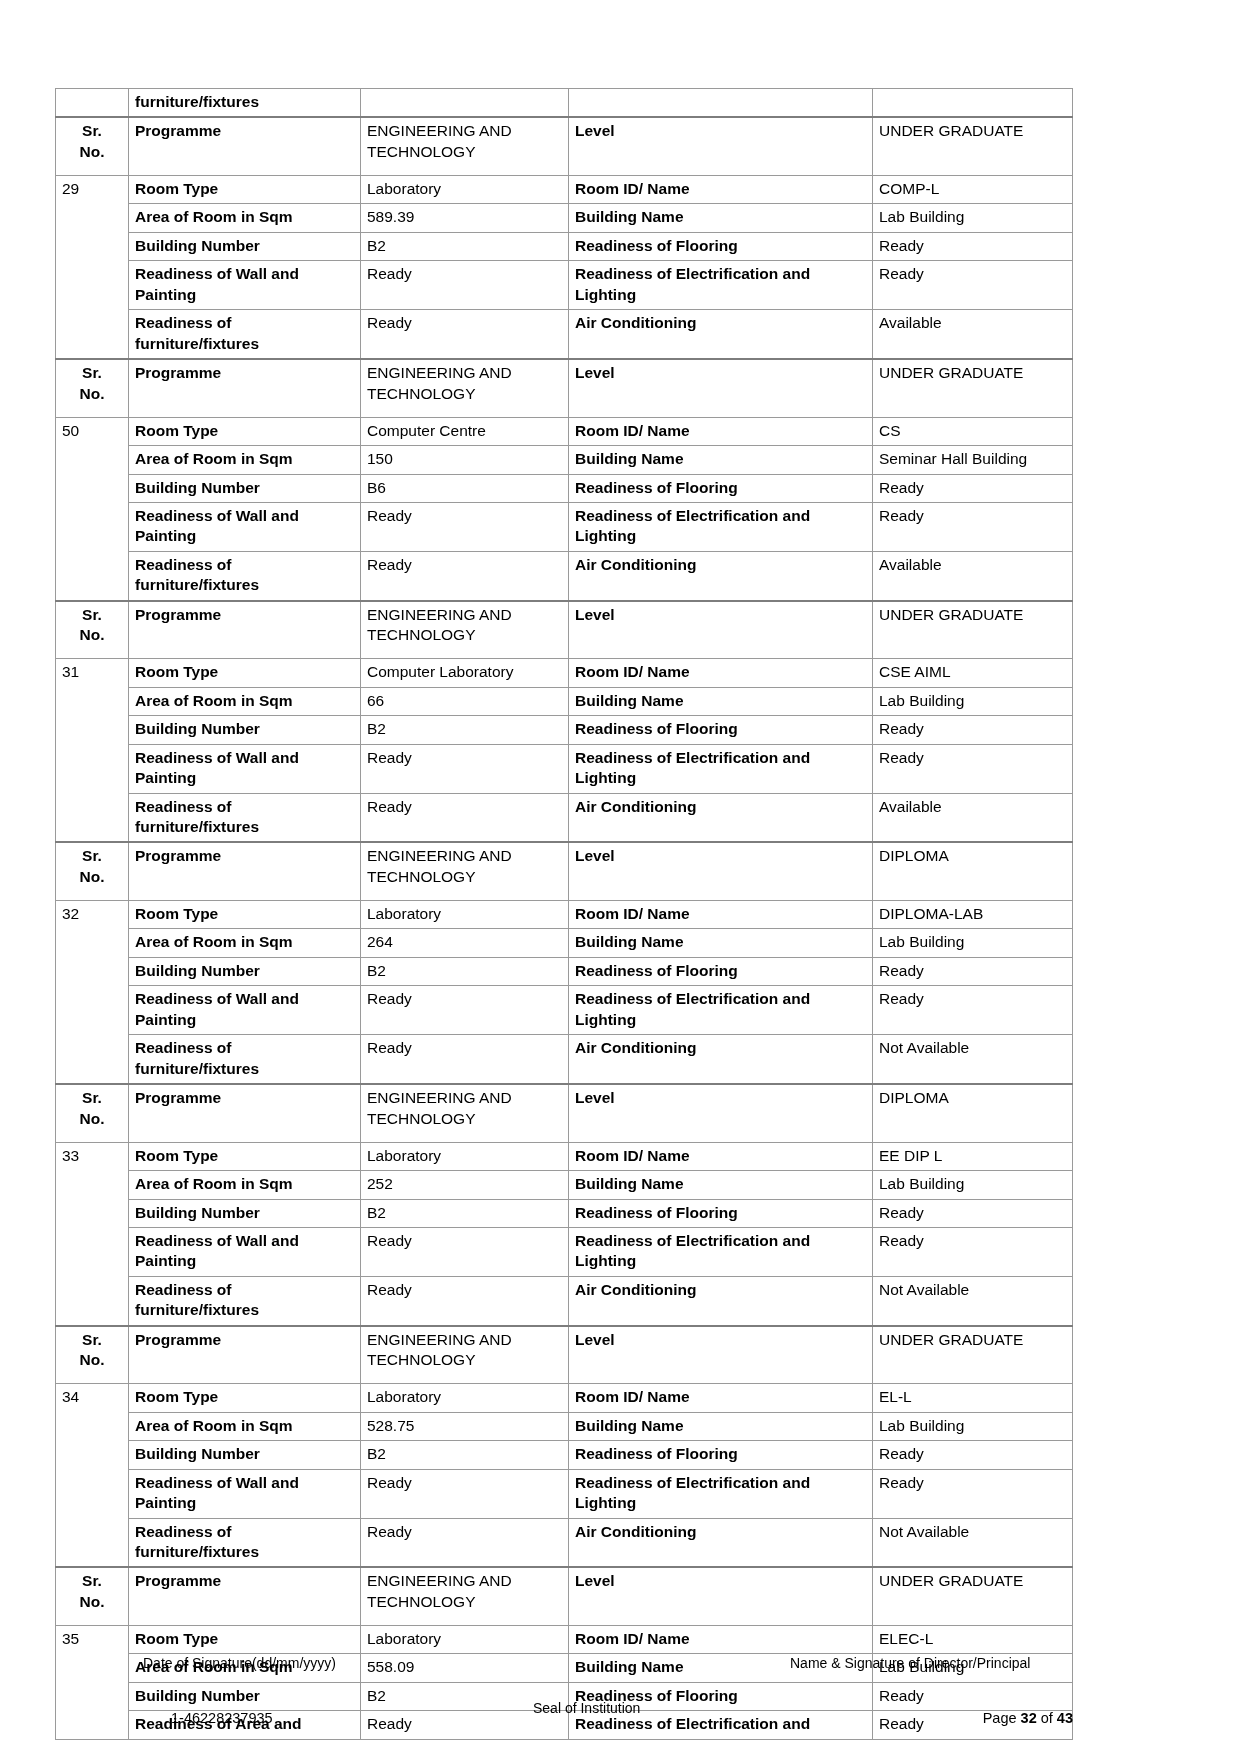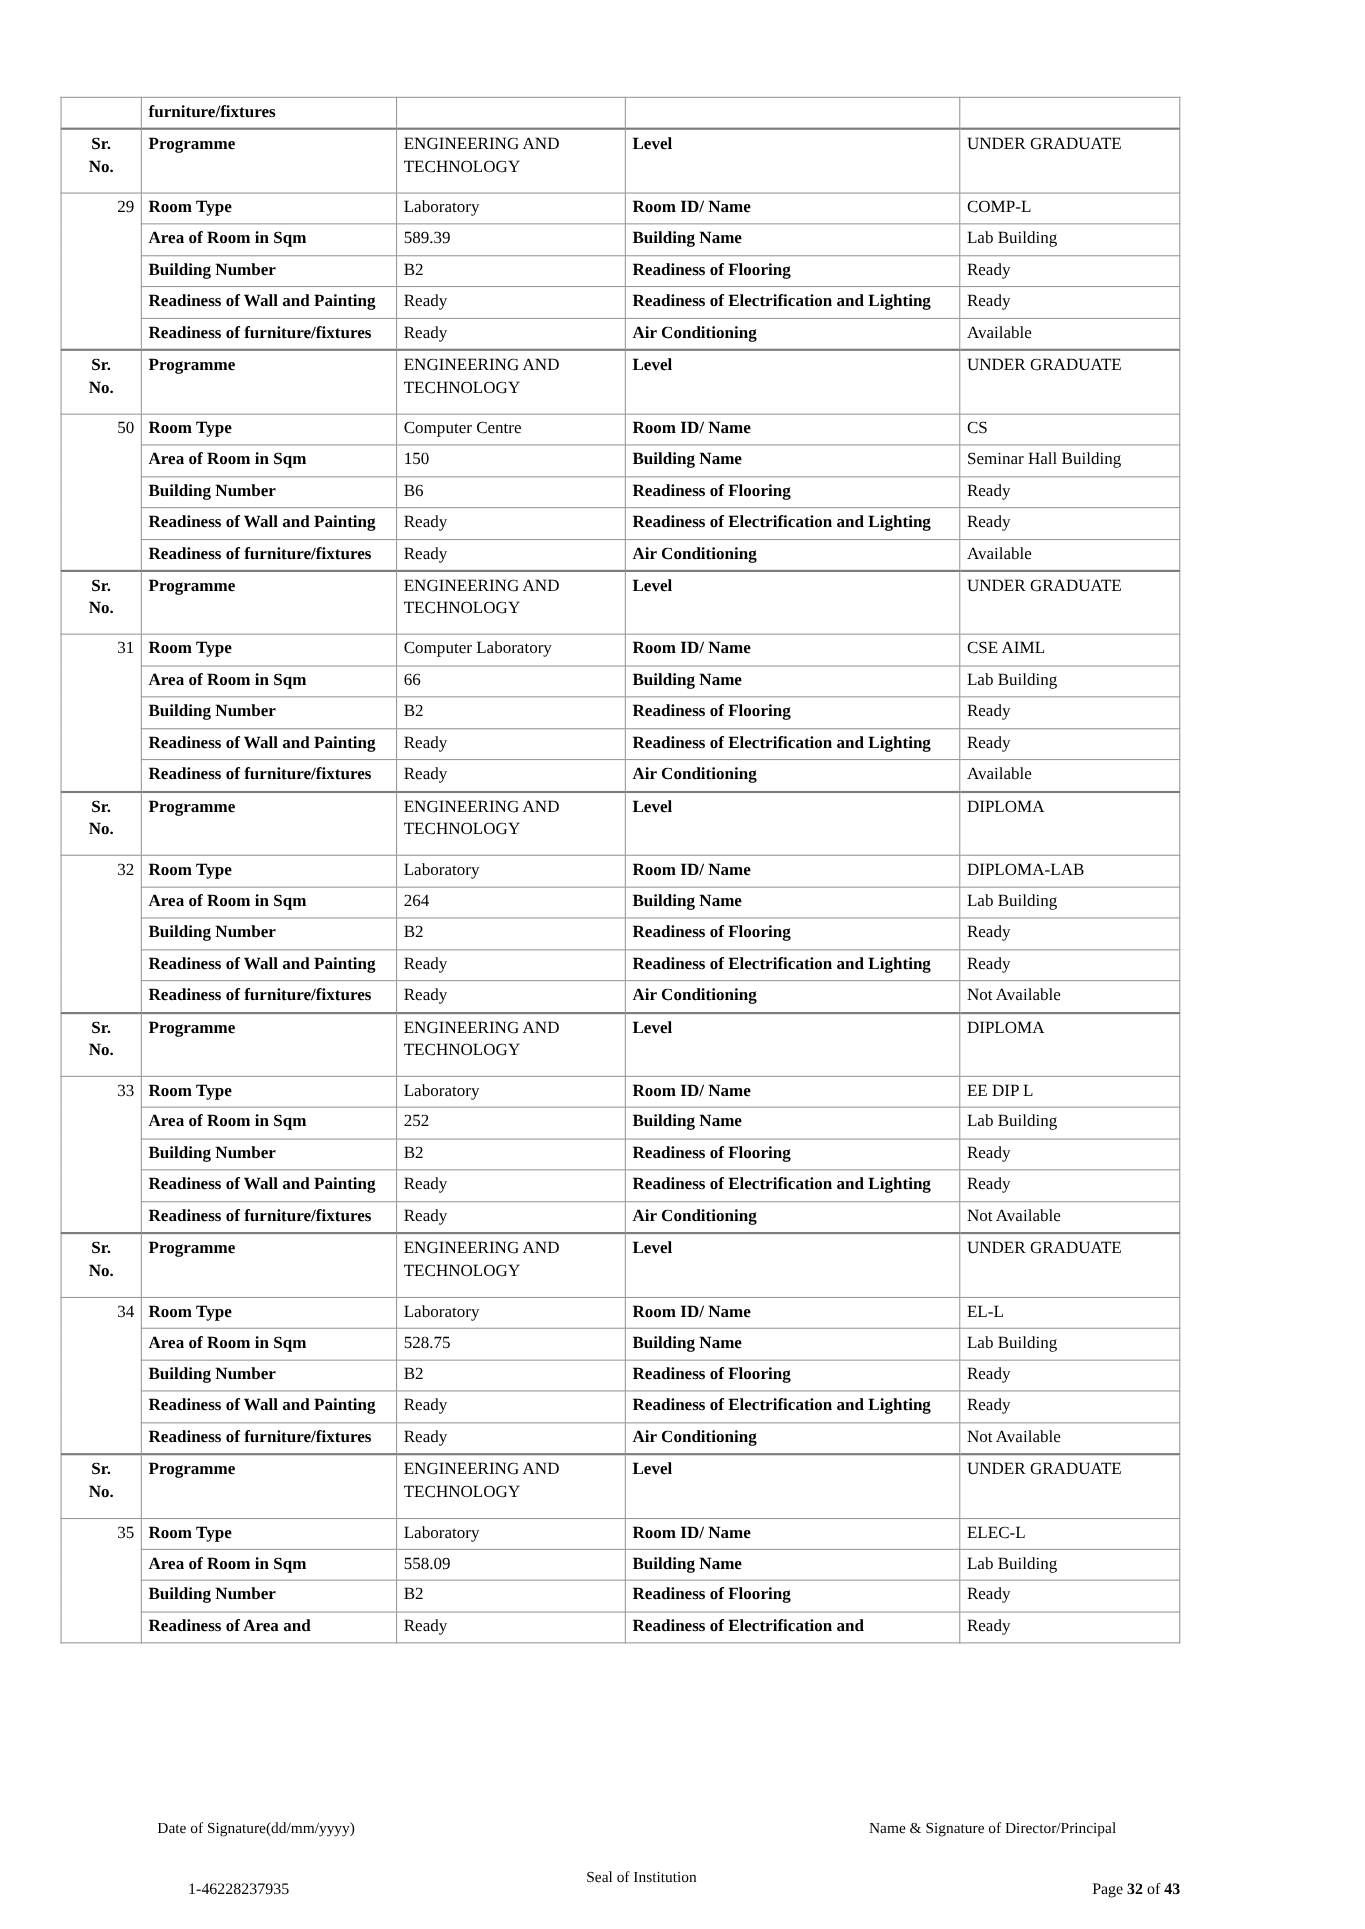--- a/index.html
+++ b/index.html
@@ -14,21 +14,20 @@
     font-family: "Liberation Sans", sans-serif;
     color: #000000;
     position: relative;
     overflow: hidden;
   }
   .page {
     position: absolute;
     left: 0; top: 0;
     width: 1241px;
     height: 1754px;
-    font-family: Liberation Serif, serif;
   }
   .table-wrap {
     position: absolute;
     left: 55px;
     top: 88px;
     width: 1017px;
   }
   table.rooms {
     width: 1017px;
     border-collapse: collapse;
@@ -50,21 +49,21 @@
   col.c-val2  { width: 200px; }
 
   td.sr {
     text-align: center;
     font-weight: bold;
     vertical-align: middle;
     padding-top: 5px;
   }
   td.sr .sr-line { display: block; }
   td.srnum {
-    text-align: right;
+    text-align: left;
     font-weight: normal;
     vertical-align: top;
     font-size: 14.5px;
     padding-top: 5px;
   }
   td.label { font-weight: bold; }
   td.value { font-weight: normal; }
 
   
   tr.group-head > td { border-top: 2px solid #7d7d7d; margin-top: 11px; }

